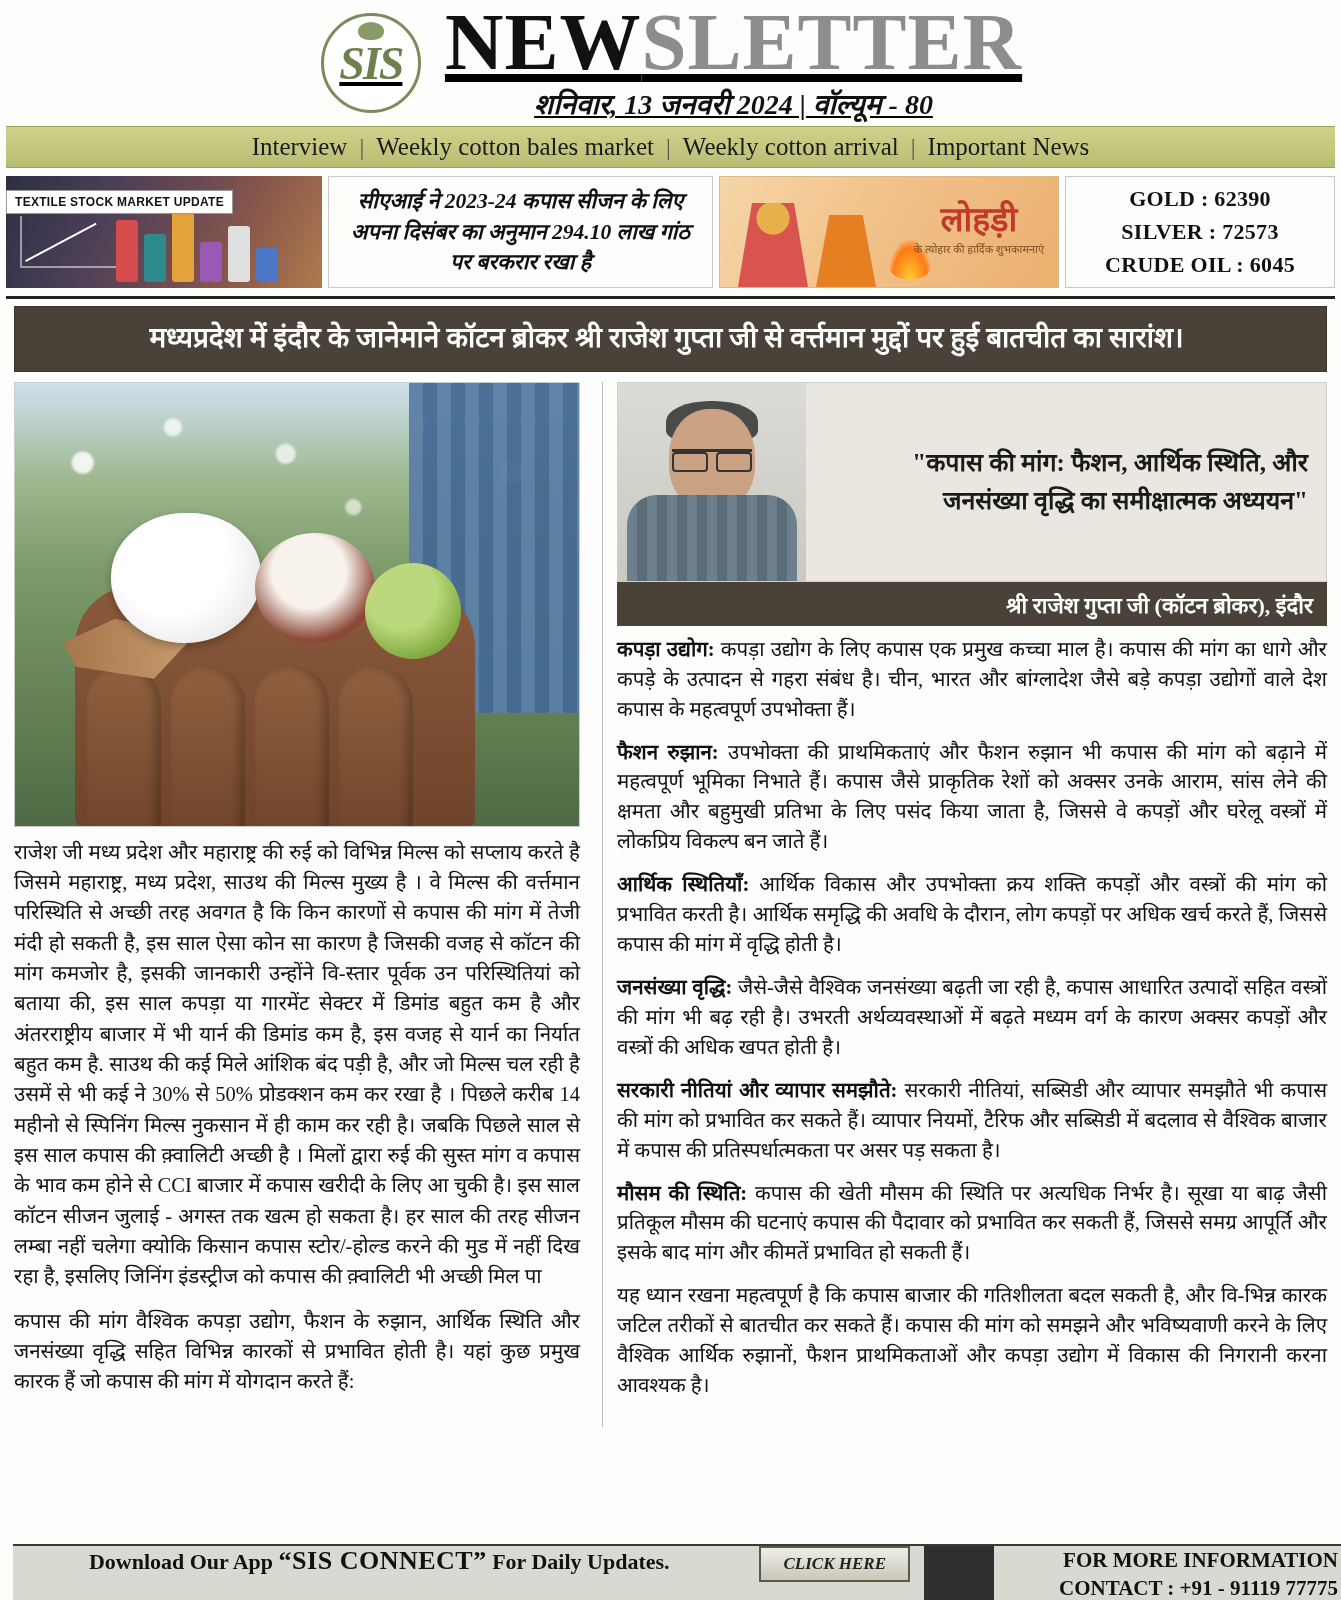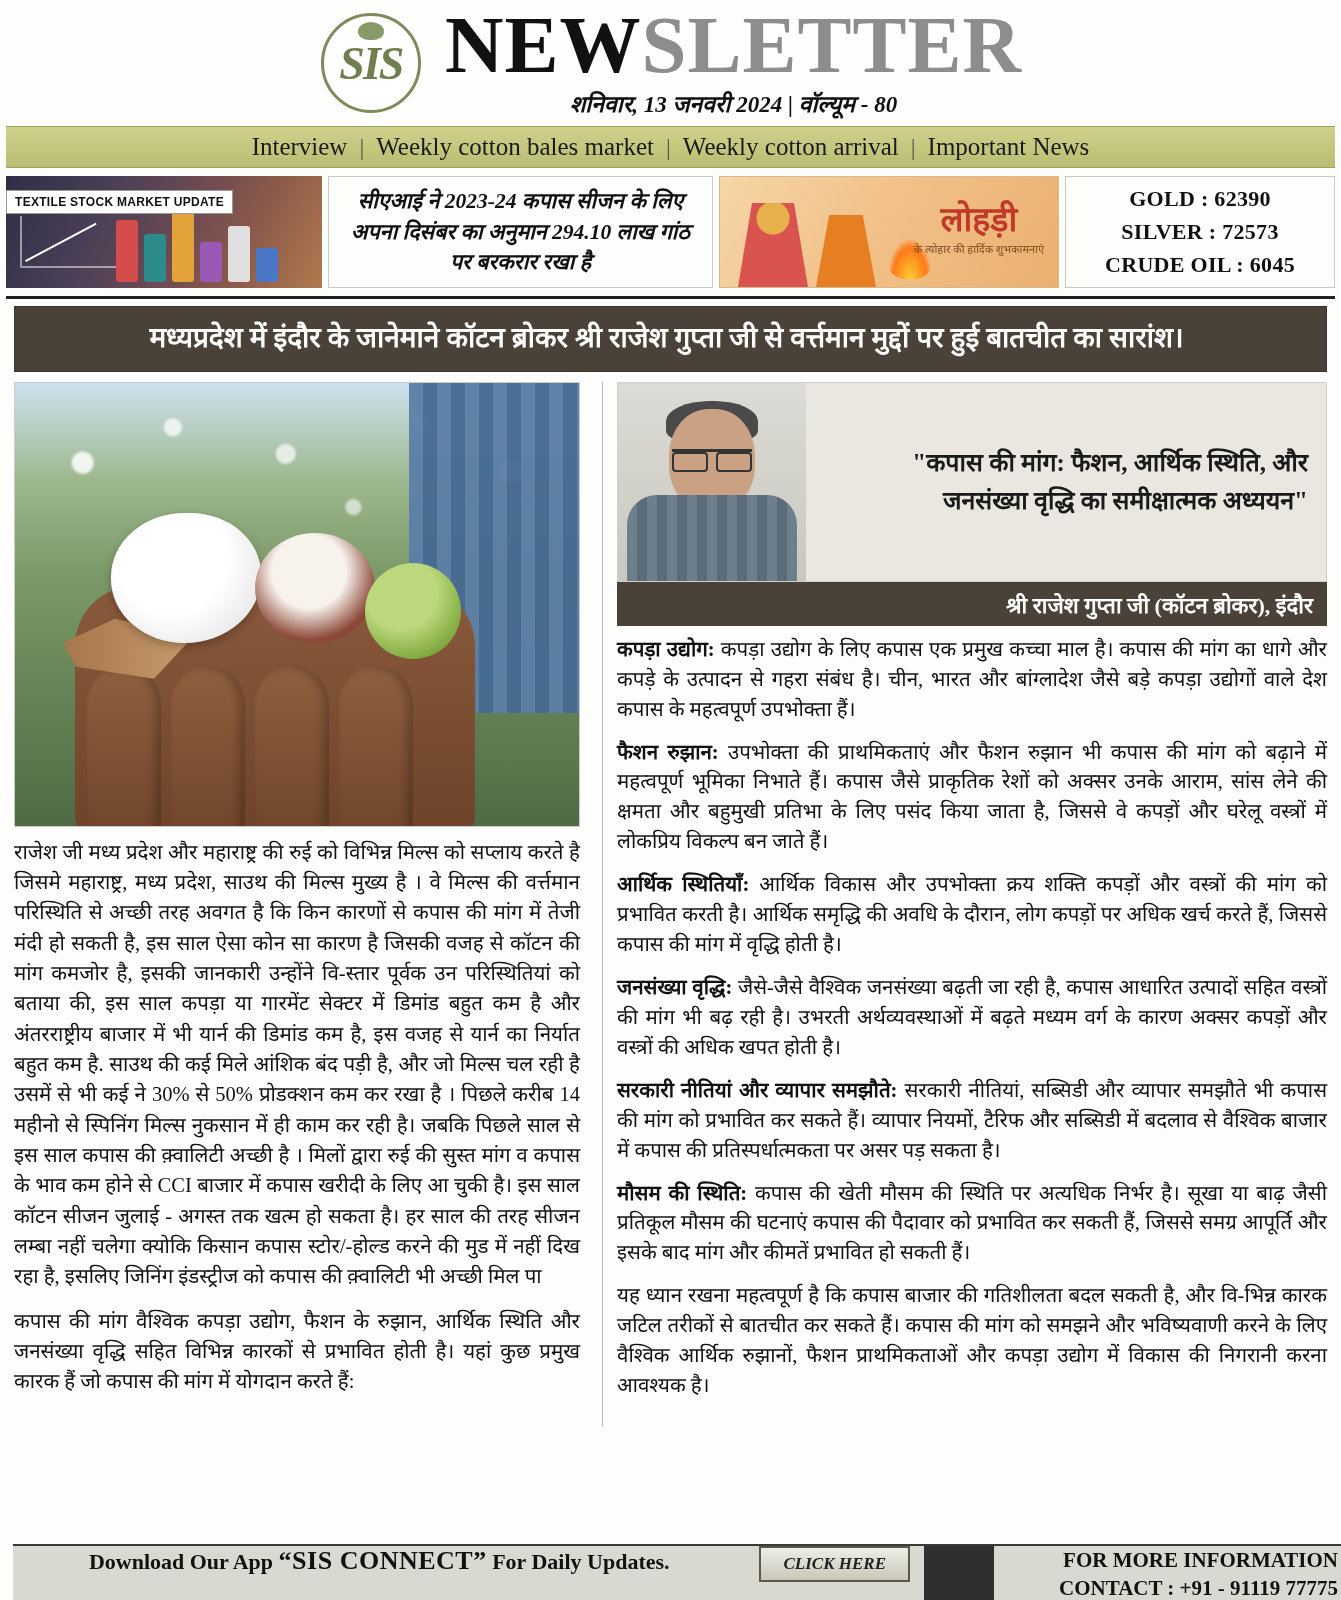--- a/index.html
+++ b/index.html
@@ -16,20 +16,21 @@
     position:relative;
     background:#fdfdfb;
   }
 
   
   .masthead {
     display:flex; align-items:center; justify-content:center;
     padding:6px 0 0 0;
     position:relative;
     height:120px;
+    text-decoration:underline;
   }
   .logo-wrap {
     width:104px; height:104px;
     margin-right:22px;
     display:flex; align-items:center; justify-content:center;
   }
   .logo-circle {
     width:100px; height:100px; border-radius:50%;
     border:3px solid #7d8b5a;
     background:#ffffff;
@@ -51,21 +52,21 @@
   .title-block { text-align:center; }
   .title-main {
     font-family:"Liberation Serif", serif;
     font-size:81px; line-height:0.95; font-weight:bold;
     letter-spacing:1px; color:#111;
   }
   .title-main .grey { color:#8d8d8d; }
   .title-sub {
     font-family:"Liberation Serif", serif;
     font-style:italic; font-weight:bold;
-    font-size:23px; margin-top:4px; color:#111;
+    font-size:28px; margin-top:4px; color:#111;
   }
 
   
   .navbar {
     margin:6px 6px 0 6px;
     background:linear-gradient(180deg,#cfd08a 0%,#c3c77e 55%,#b9bd72 100%);
     border-top:1px solid #9ea35c;
     border-bottom:1px solid #9ea35c;
     height:42px;
     display:flex; align-items:center; justify-content:center;

